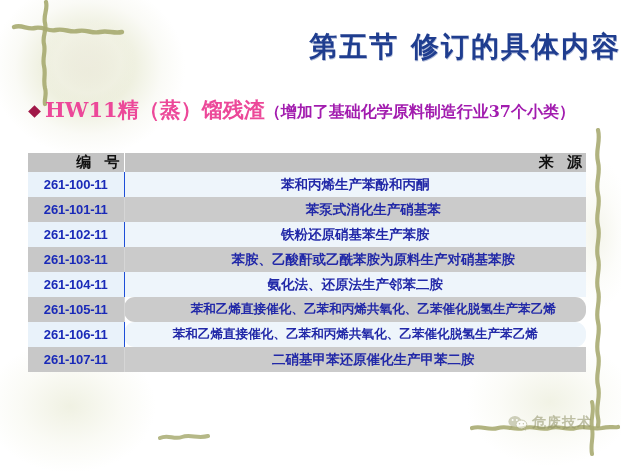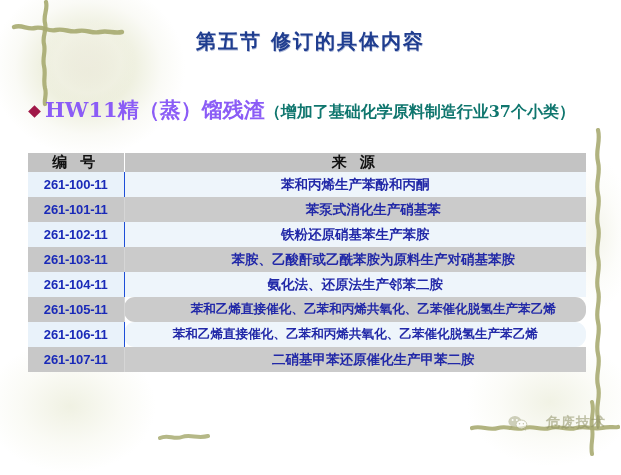--- a/index.html
+++ b/index.html
@@ -79,24 +79,24 @@
   .brush {
     position: absolute;
     pointer-events: none;
   }
 
   
   .slide-title {
     position: absolute;
     left: 0; top: 28px;
     width: 621px;
-    text-align: center;
-    font-family: "DejaVu Serif", "Liberation Serif", serif;
-    font-weight: bold;
-    font-size: 20px;
+    text-align: right;
+    font-family: "DejaVu Serif", "Liberation Serif", serif;
+    font-weight: bold;
+    font-size: 28px;
     letter-spacing: 2px;
     color: #1f3d8f;
     text-shadow: 0.5px 0.5px 0 rgba(31,61,143,0.35);
     white-space: nowrap;
   }
 
   
   .bullet-block {
     position: absolute;
     left: 30px; top: 96px;
@@ -110,29 +110,29 @@
     margin-bottom: 3px;
     background: #a01848;
     transform: rotate(45deg);
     vertical-align: middle;
     box-shadow: 0 0 0 1.5px rgba(255,255,255,0.0);
   }
   .bullet-main {
     font-family: "DejaVu Serif", "Liberation Serif", serif;
     font-weight: bold;
     font-size: 21px;
-    color: #8b5cf6;
+    color: #ec4899;
     letter-spacing: 0px;
     margin-top: 40px;
   }
   .bullet-note {
     font-family: "DejaVu Serif", "Liberation Serif", serif;
     font-weight: bold;
     font-size: 16px;
-    color: #0f766e;
+    color: #a21caf;
     letter-spacing: 0px;
   }
 
   
   .tbl-wrap {
     position: absolute;
     left: 28px; top: 153px;
     width: 558px;
   }
   table.src-table {
@@ -144,21 +144,21 @@
   table.src-table col.c-src  { width: 462px; }
 
   table.src-table th {
     background: #c3c3c3;
     color: #111111;
     font-family: "DejaVu Serif", "Liberation Serif", serif;
     font-weight: bold;
     font-size: 15px;
     height: 18px;
     letter-spacing: 4px;
-    text-align: center;
+    text-align: right;
     border: none;
     padding: 0;
   }
   table.src-table th.th-code { border-right: 1px solid #ffffff; }
 
   table.src-table td {
     height: 25px;
     padding: 0 4px;
     border: none;
     font-family: "DejaVu Serif", "Liberation Serif", serif;
@@ -188,21 +188,21 @@
 
   
   td.src-cell.tight { font-size: 12.6px; border-radius: 11px; }
 
   
   .watermark {
     position: absolute;
     left: 508px; top: 414px;
     display: flex;
     align-items: center;
-    gap: 18px;
+    gap: 4px;
     opacity: 0.55;
     pointer-events: none;
   }
   .wm-text {
     font-family: "DejaVu Serif", "Liberation Serif", serif;
     font-size: 14px;
     font-weight: bold;
     color: #8f9166;
     letter-spacing: 1px;
   }

